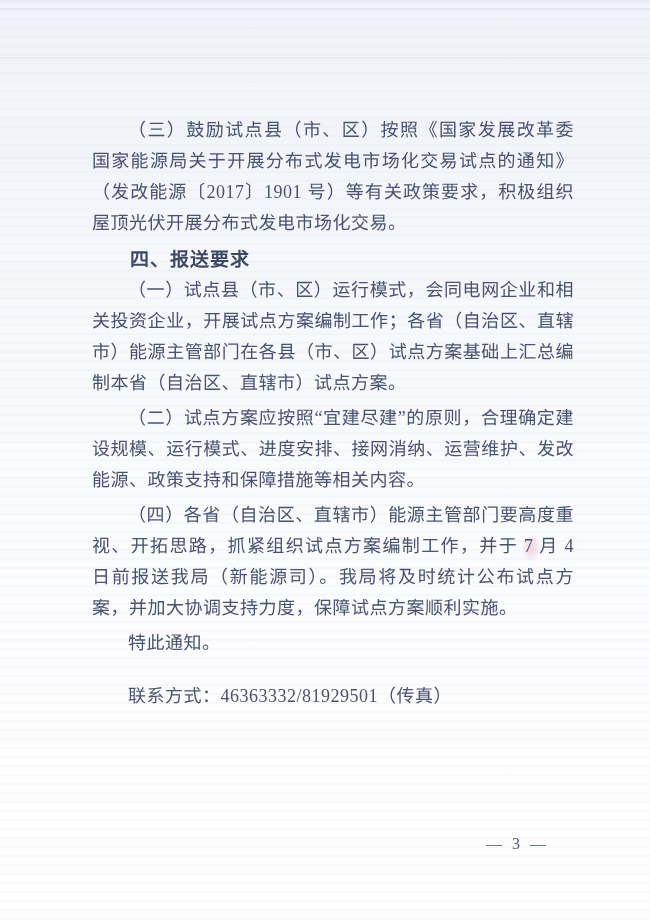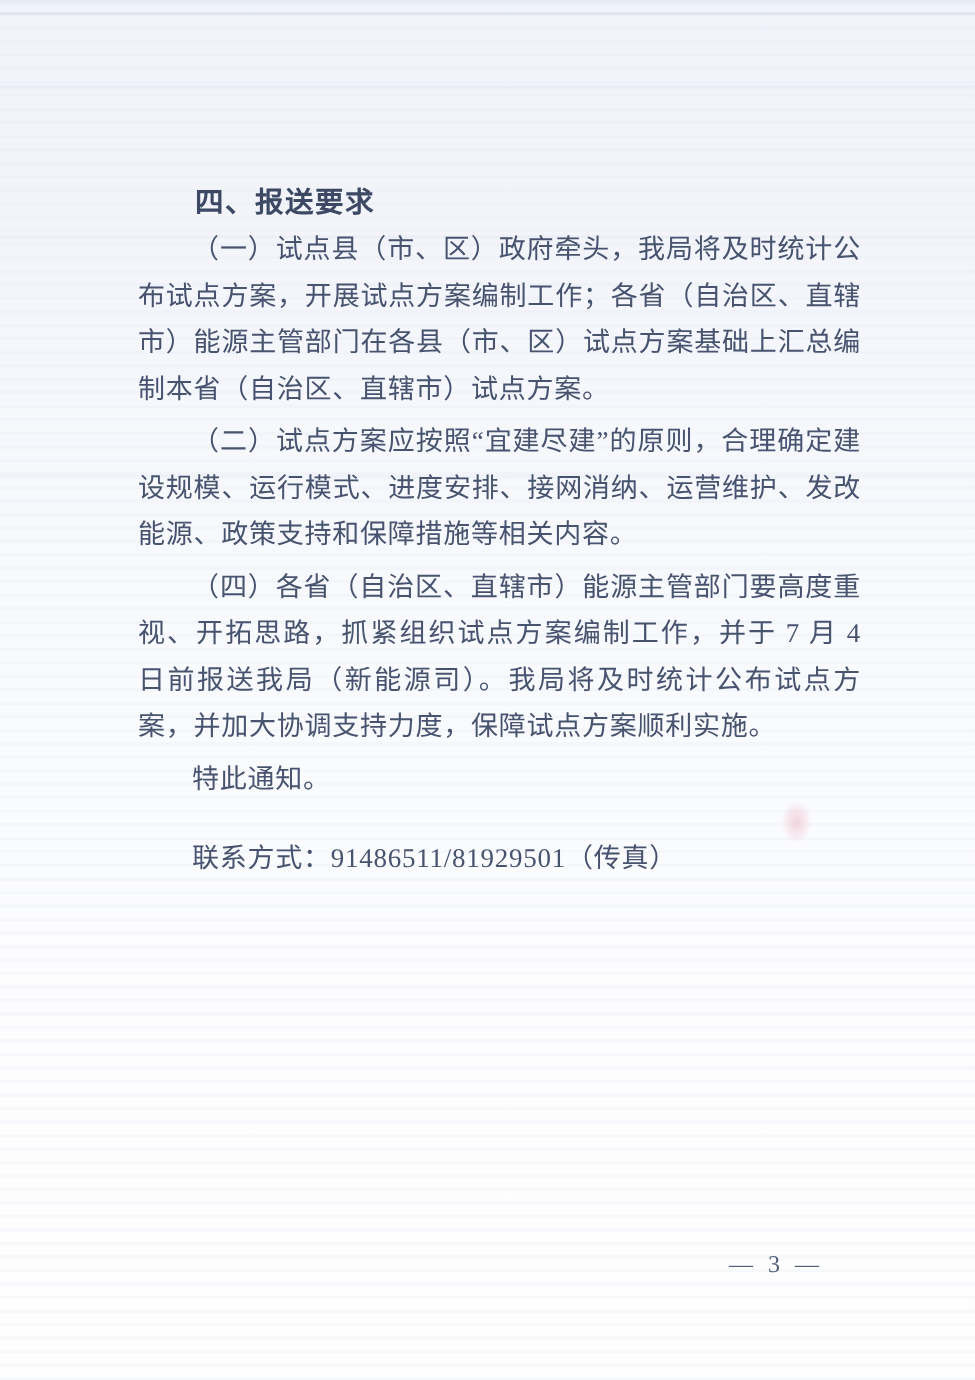--- a/index.html
+++ b/index.html
@@ -97,30 +97,31 @@
 
 <div class="page">
 
   <div class="scan-streak streak-1"></div>
   <div class="scan-streak streak-2"></div>
   <div class="scan-streak streak-3"></div>
   <div class="scan-streak streak-4"></div>
   <div class="pink-smudge"></div>
 
   <main class="text-block">
+    <p>（三）鼓励试点县（市、区）按照《国家发展改革委 国家能源局关于开展分布式发电市场化交易试点的通知》（发改能源〔2017〕1901 号）等有关政策要求，积极组织屋顶光伏开展分布式发电市场化交易。</p>
 
     <h2 class="section-heading">四、报送要求</h2>
 
-    <p>（一）试点县（市、区）政府牵头，我局将及时统计公布试点方案，开展试点方案编制工作；各省（自治区、直辖市）能源主管部门在各县（市、区）试点方案基础上汇总编制本省（自治区、直辖市）试点方案。</p>
+    <p>（一）试点县（市、区）运行模式，会同电网企业和相关投资企业，开展试点方案编制工作；各省（自治区、直辖市）能源主管部门在各县（市、区）试点方案基础上汇总编制本省（自治区、直辖市）试点方案。</p>
 
     <p>（二）试点方案应按照“宜建尽建”的原则，合理确定建设规模、运行模式、进度安排、接网消纳、运营维护、发改能源、政策支持和保障措施等相关内容。</p>
 
 
     <p>（四）各省（自治区、直辖市）能源主管部门要高度重视、开拓思路，抓紧组织试点方案编制工作，并于 7 月 4 日前报送我局（新能源司）。我局将及时统计公布试点方案，并加大协调支持力度，保障试点方案顺利实施。</p>
 
     <p>特此通知。</p>
 
-    <p class="contact-line">联系方式：91486511/81929501（传真）</p>
+    <p class="contact-line">联系方式：46363332/81929501（传真）</p>
   </main>
 
   <div class="page-number">— 3 —</div>
 
 </div>
 
 </body></html>

